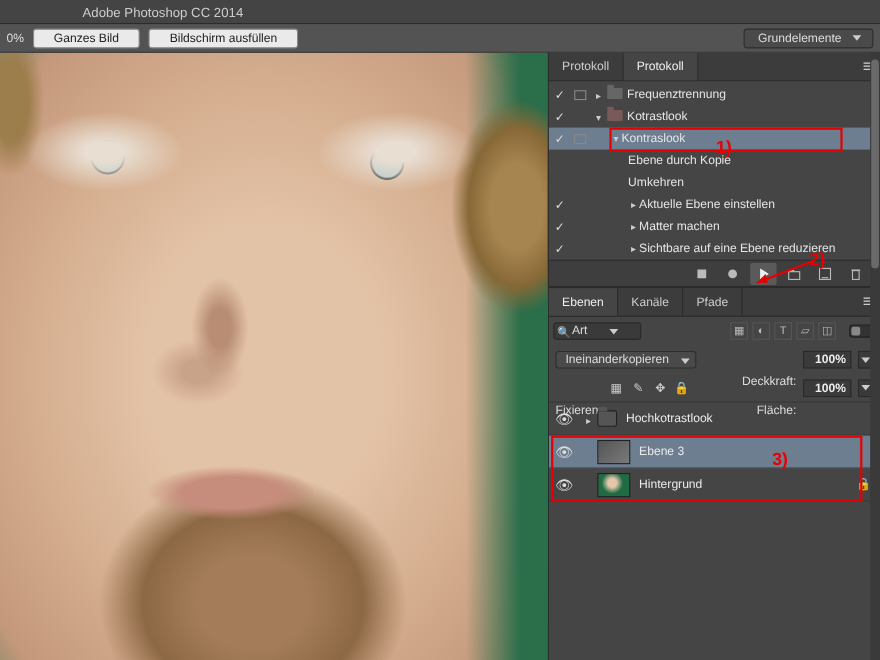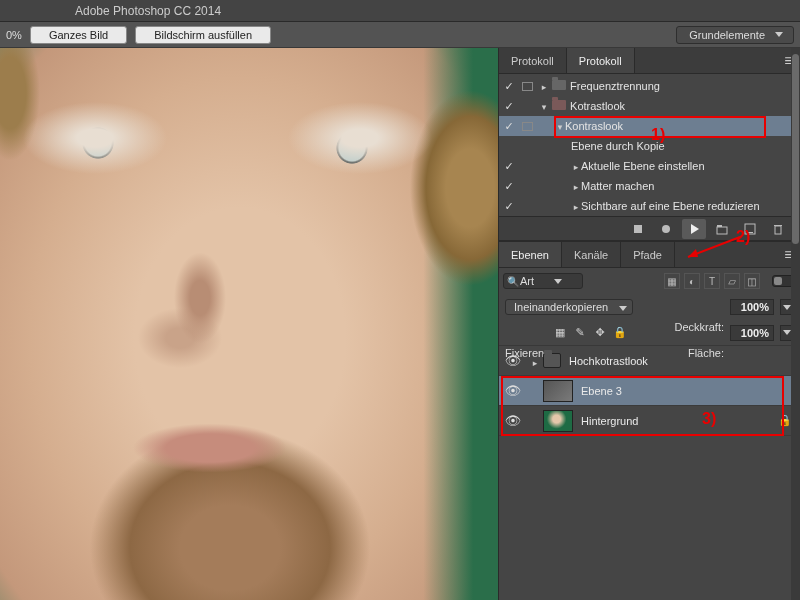--- a/index.html
+++ b/index.html
@@ -151,20 +151,26 @@
         <span class="ind2"><span class="tw open"></span></span>
         <span class="alabel">Kontraslook</span>
       </div>
       <div class="arow">
         <span class="check-col"></span>
         <span class="dlg-col"></span>
         <span class="ind3"></span>
         <span class="alabel">Ebene durch Kopie</span>
       </div>
       <div class="arow">
+        <span class="check-col"></span>
+        <span class="dlg-col"></span>
+        <span class="ind3"></span>
+        <span class="alabel">Umkehren</span>
+      </div>
+      <div class="arow">
         <span class="check-col">✓</span>
         <span class="dlg-col"></span>
         <span class="ind3"><span class="tw"></span></span>
         <span class="alabel">Aktuelle Ebene einstellen</span>
       </div>
       <div class="arow">
         <span class="check-col">✓</span>
         <span class="dlg-col"></span>
         <span class="ind3"><span class="tw"></span></span>
         <span class="alabel">Matter machen</span>

